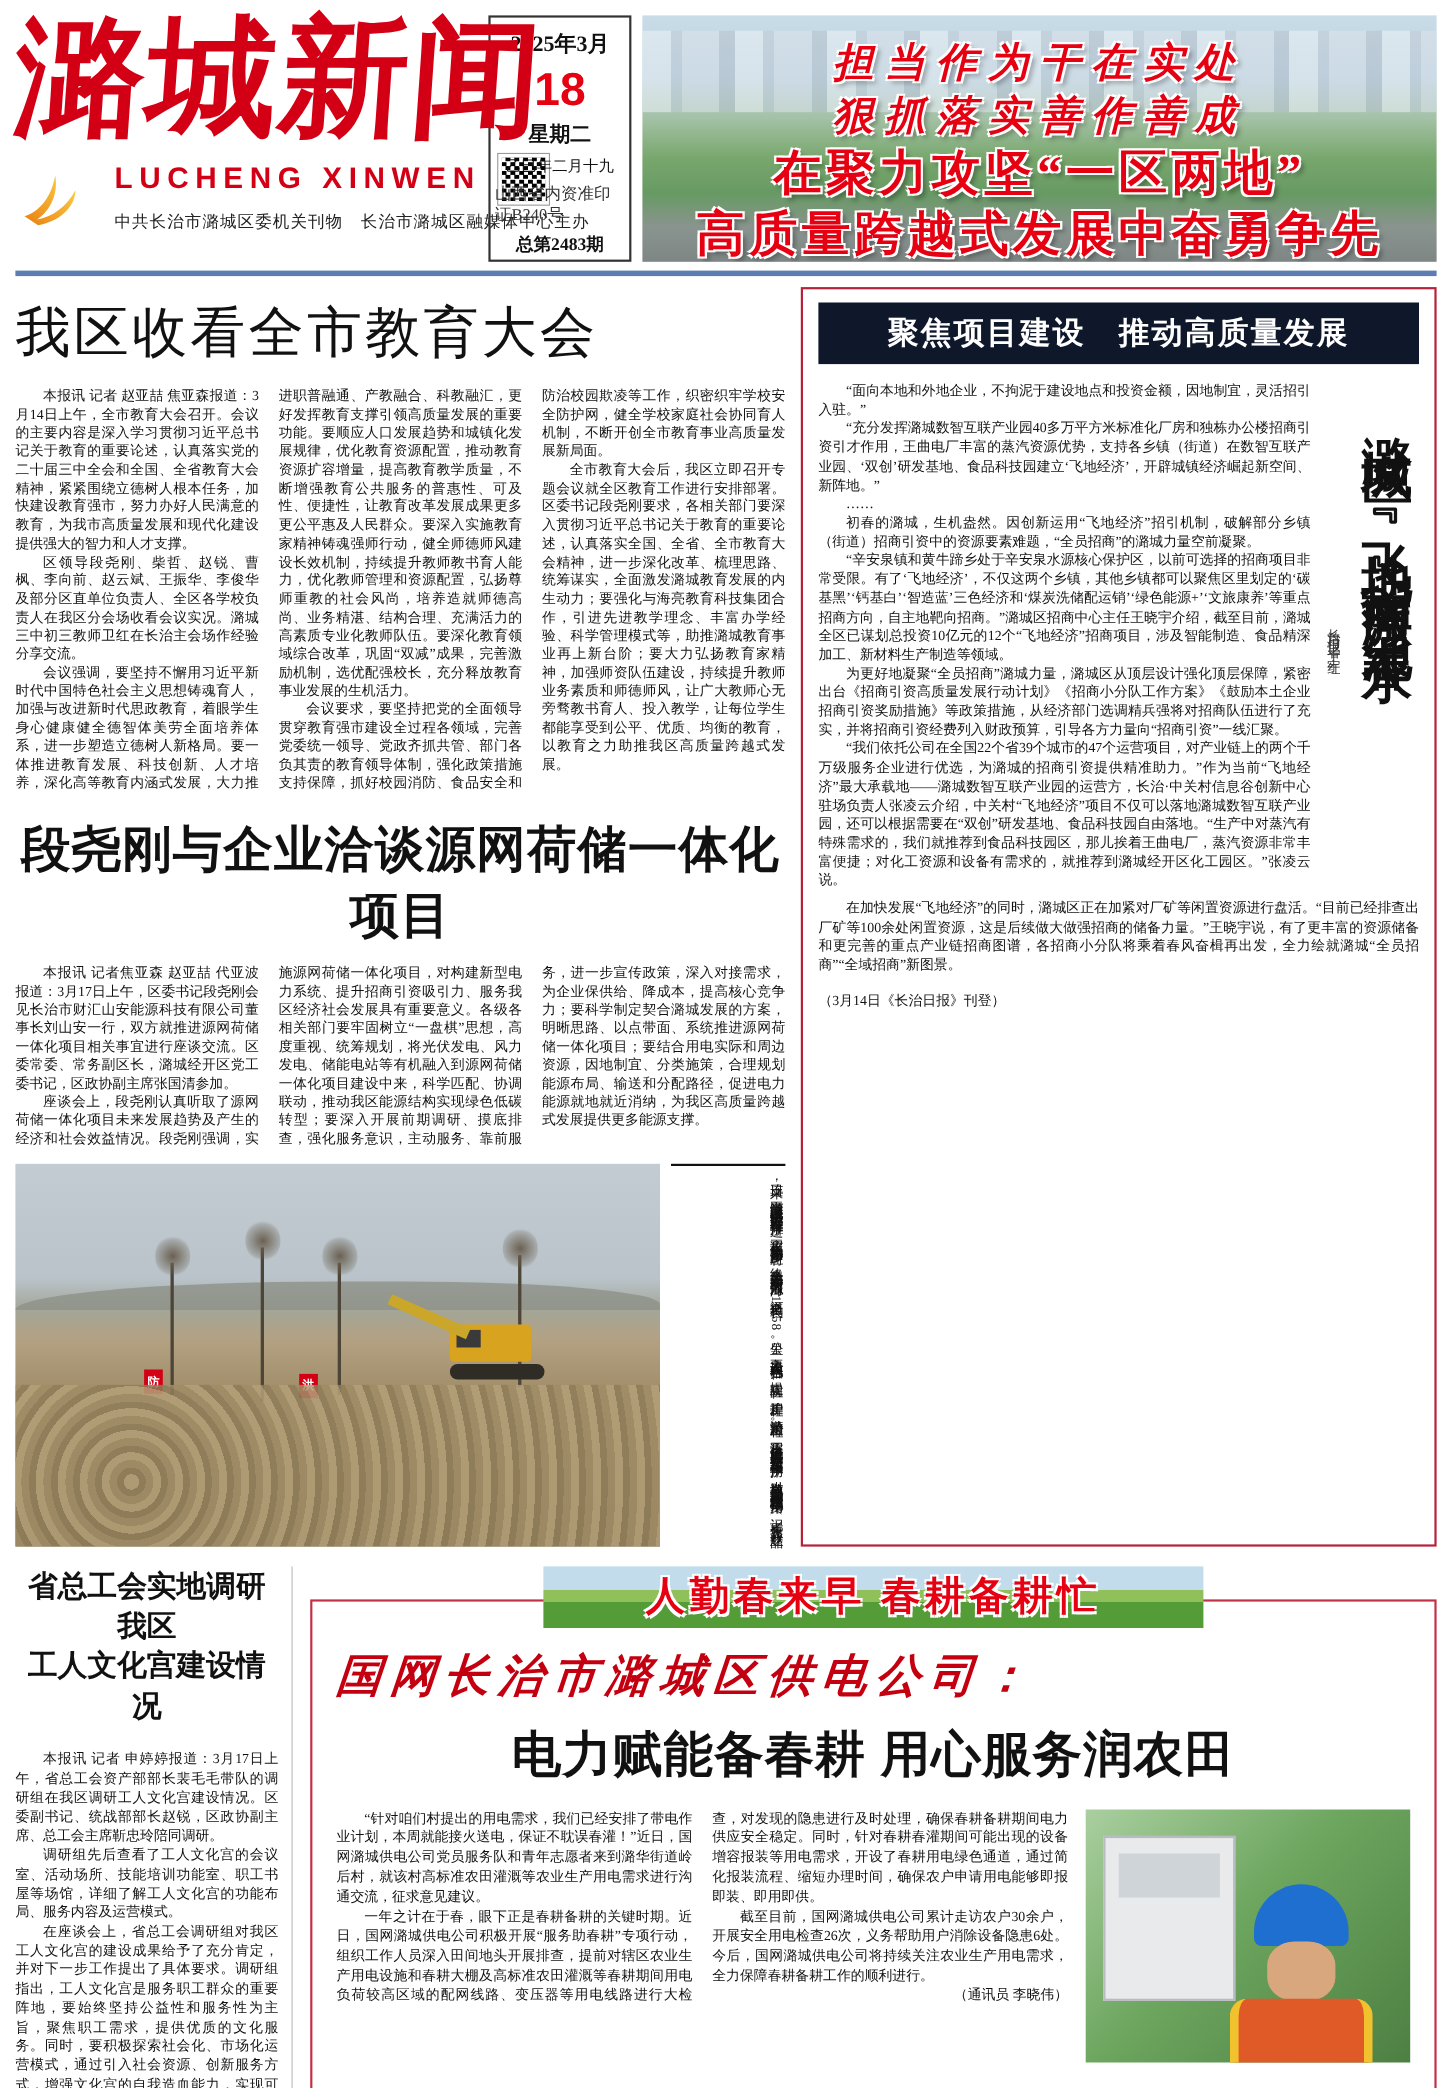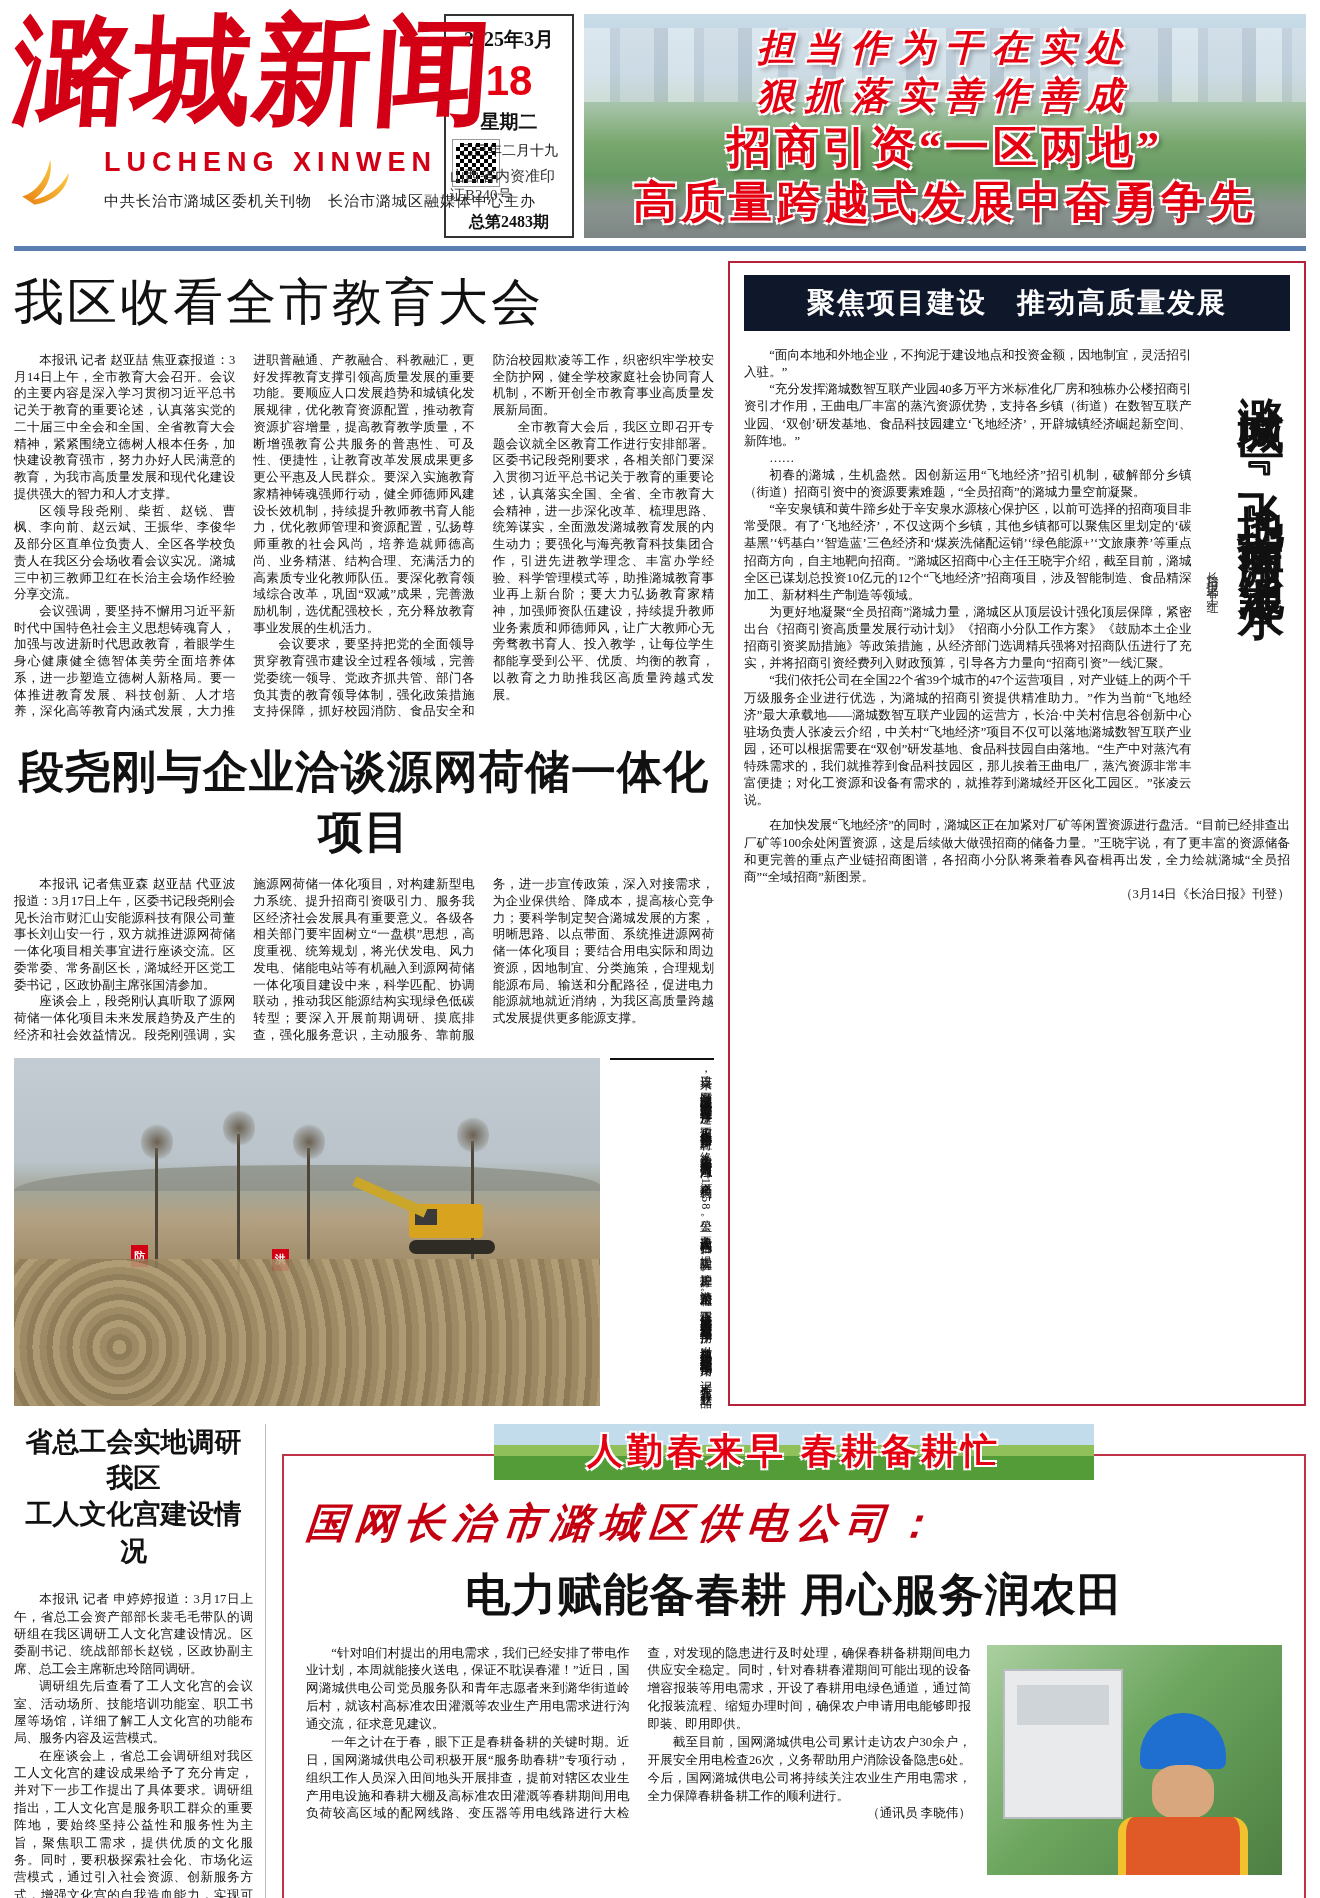--- a/index.html
+++ b/index.html
@@ -27,21 +27,21 @@
   .db-day { font-size: 42px; font-weight: 800; color: #e50012; line-height: 1; font-family: "Liberation Sans", sans-serif; }
   .db-week { font-size: 19px; font-weight: 700; }
   .db-lunar { font-size: 14px; }
   .db-lic { font-size: 15px; color: #333; }
   .db-issue { font-size: 16px; font-weight: 700; }
 
   .top-banner { flex: 1; height: 224px; margin-top: 4px; position: relative; overflow: hidden;
     background: linear-gradient(180deg,#c9dce8 0%,#b7d0df 26%,#a3c1a4 42%,#78a76d 58%,#679a63 72%,#8a948f 86%,#7d8684 100%); }
   .city-strip { position: absolute; top: 14px; left: 0; right: 0; height: 74px; opacity: .55;
     background: repeating-linear-gradient(90deg,#eef2f5 0 26px,#c3ccd6 26px 36px,#dde3ea 36px 70px,#b8c2cc 70px 84px); }
-  .slogan { position: relative; z-index: 2; text-align: center; color: #e50012; padding-top: 10px; }
+  .slogan { position: relative; z-index: 2; text-align: center; color: #e50012; padding-top: 20px; }
   .slog-a { font-size: 37px; font-weight: 800; font-style: italic; letter-spacing: 10px; line-height: 1.3;
     text-shadow: 2px 2px 0 #fff,-2px -2px 0 #fff,2px -2px 0 #fff,-2px 2px 0 #fff,4px 4px 5px rgba(0,0,0,.35); }
   .slog-b { font-size: 44px; font-weight: 900; letter-spacing: 4px; line-height: 1.25;
     text-shadow: 2px 2px 0 #fff,-2px -2px 0 #fff,2px -2px 0 #fff,-2px 2px 0 #fff,4px 4px 5px rgba(0,0,0,.35); }
 
   .blue-rule { height: 5px; background: #5b7db1; margin: 4px 14px 0; }
 
   
   .main-row { display: flex; gap: 14px; padding: 10px 14px 0; }
   .left-col { flex: 1; min-width: 0; }
@@ -79,21 +79,21 @@
     font-size: 28px; font-weight: 800; text-align: center; letter-spacing: 2px; padding: 9px 0; }
   .feidi-flex { display: flex; gap: 12px; margin-top: 16px; }
   .feidi-body { flex: 1; font-size: 12.6px; line-height: 1.36; text-align: justify; }
   .feidi-body p { text-indent: 2em; margin: 0; }
   .feidi-byline { writing-mode: vertical-rl; font-size: 12px; color: #333; align-self: center;
     letter-spacing: 3px; flex: 0 0 auto; }
   .feidi-title { writing-mode: vertical-rl; font-size: 46px; font-weight: 900; line-height: 1.25;
     letter-spacing: 10px; flex: 0 0 auto; padding-top: 14px; font-family: "Liberation Serif", serif; }
   .feidi-cont { margin-top: 8px; font-size: 12.6px; line-height: 1.36; text-align: justify; }
   .feidi-cont p { text-indent: 2em; }
-  .feidi-cite { text-align: right; font-size: 12.6px; margin-top: 0; }
+  .feidi-cite { font-size: 12.6px; margin-top: 16px; }
 
   
   .bottom-row { display: flex; gap: 16px; padding: 18px 14px 0; }
   .union-article { width: 252px; flex: 0 0 auto; border-right: 1px solid #bbb; padding-right: 12px; }
   .union-headline { font-family: "Liberation Sans", sans-serif; font-size: 27px; font-weight: 900;
     text-align: center; line-height: 1.35; margin-bottom: 22px; }
   .union-body { font-size: 12.6px; line-height: 1.38; text-align: justify; }
   .union-body p { text-indent: 2em; margin: 0; }
 
   .power-wrap { flex: 1; position: relative; padding-top: 30px; }
@@ -158,21 +158,21 @@
       <div class="db-lunar">乙巳年二月十九</div>
       <div class="db-lic">山西省内资准印证B240号</div>
       <div class="db-issue">总第2483期</div>
     </div>
 
     <div class="top-banner">
       <div class="city-strip"></div>
       <div class="slogan">
         <div class="slog-a">担当作为干在实处</div>
         <div class="slog-a">狠抓落实善作善成</div>
-        <div class="slog-b">招商引资“一区两地”</div>
+        <div class="slog-b">在聚力攻坚“一区两地”</div>
         <div class="slog-b">高质量跨越式发展中奋勇争先</div>
       </div>
     </div>
   </header>
 
   <div class="blue-rule"></div>
 
   <main class="main-row">
     <section class="left-col">
 

